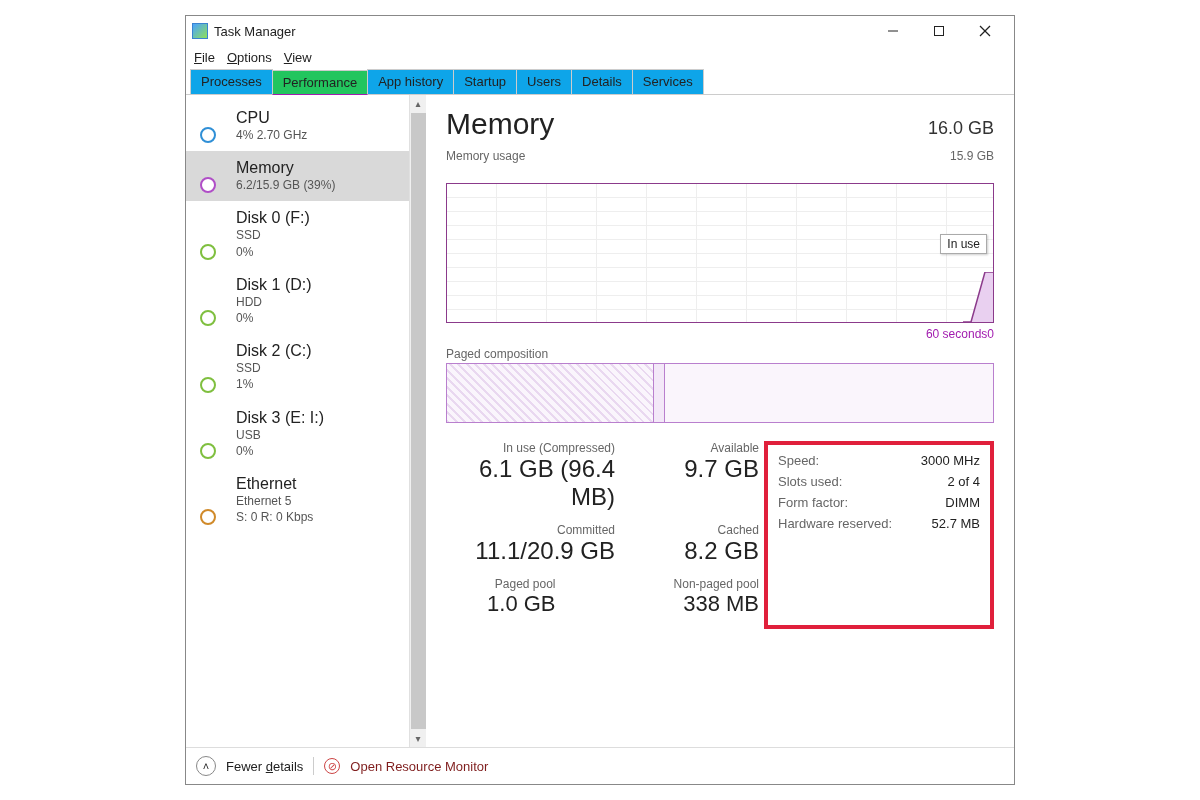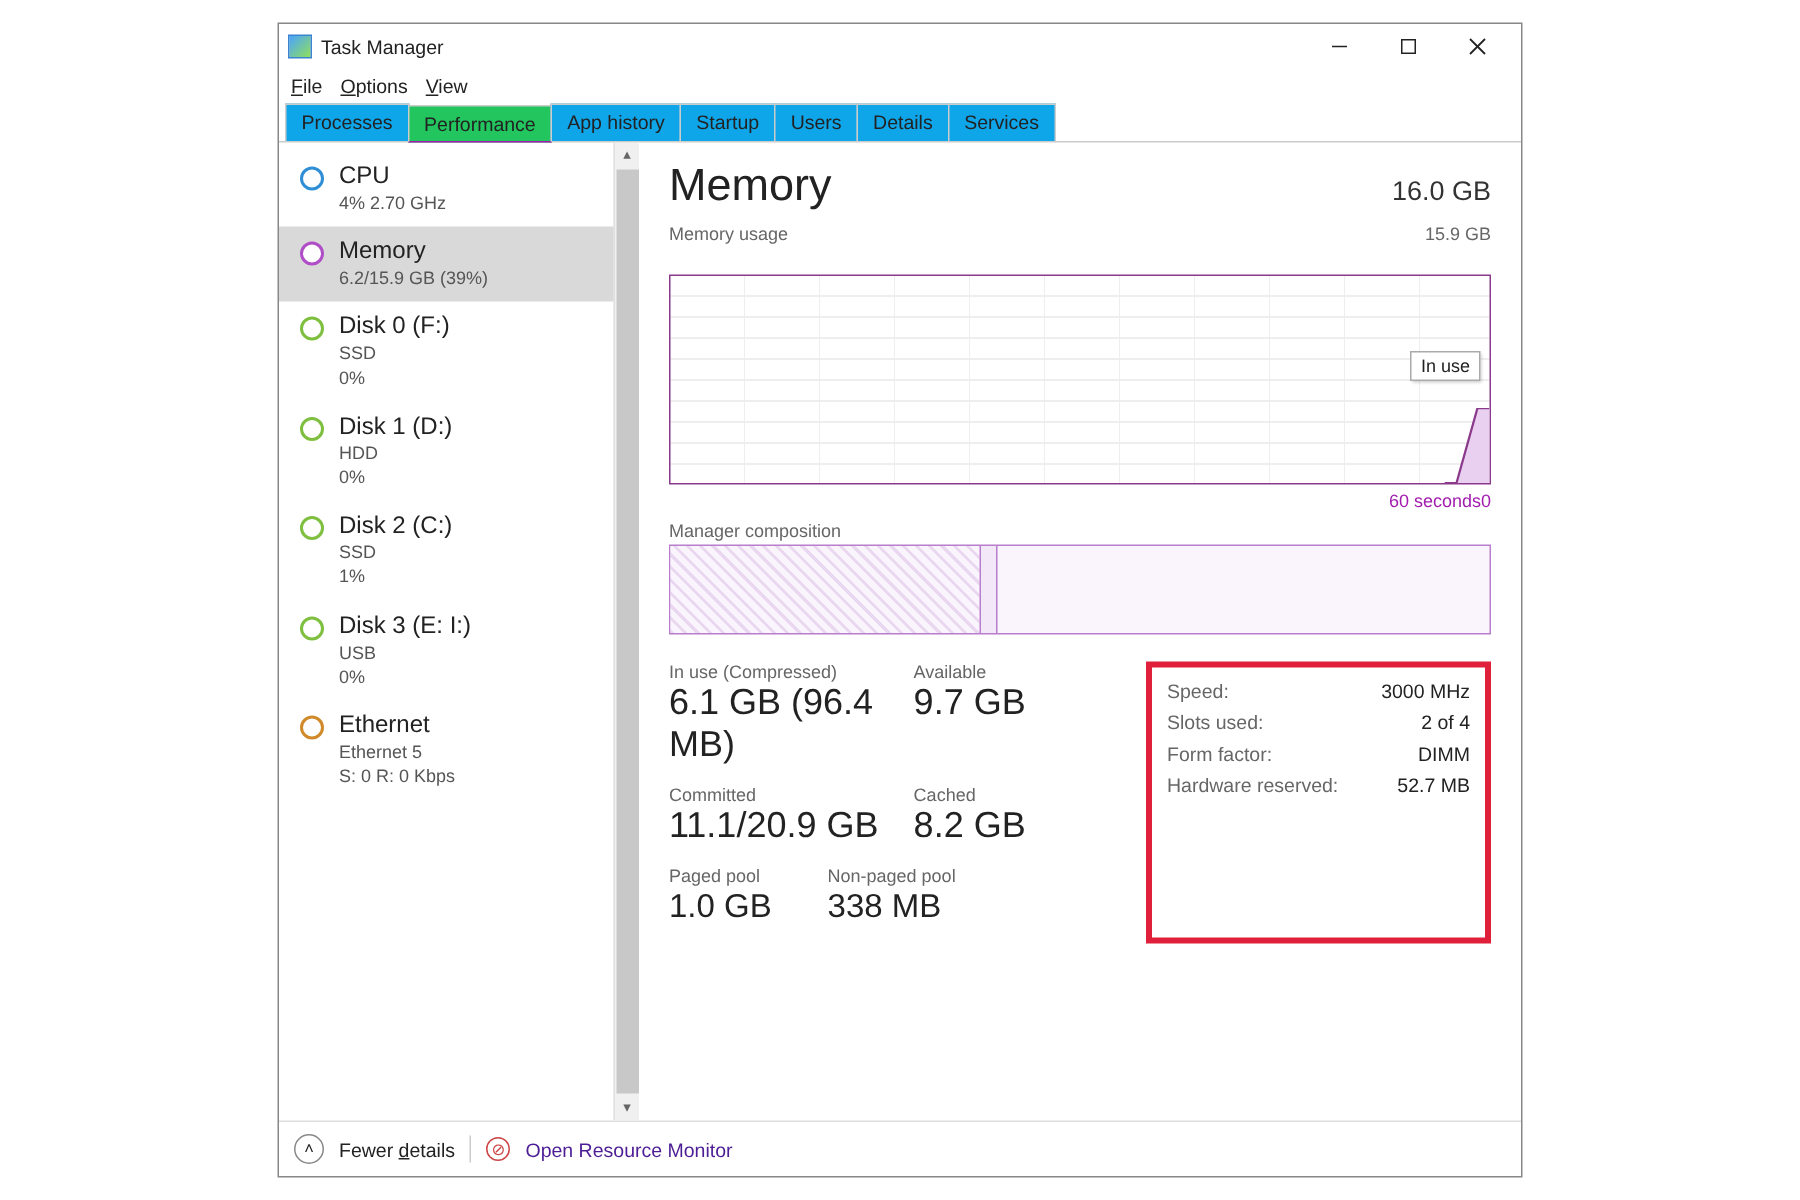--- a/index.html
+++ b/index.html
@@ -77,23 +77,23 @@
     flex-direction: column;
     overflow: hidden;
   }
   .sidebar-list {
     flex: 1;
     overflow-y: auto;
     padding-top: 6px;
   }
   .sb-item {
     display: flex;
-    align-items: flex-start;
+    align-items: flex-end;
     padding: 8px 10px 8px 14px;
-    gap: 10px;
+    gap: 20px;
   }
   .sb-item.selected { background: #d9d9d9; }
   .sb-dot {
     width: 16px; height: 16px; border-radius: 50%;
     border: 2px solid;
     margin-top: 2px;
     flex: none;
     background: #fff;
   }
   .sb-text { display:flex; flex-direction:column; }
@@ -135,21 +135,21 @@
   .axis-row { display:flex; justify-content:flex-end; font-size:12px; color:#a21caf; margin-top:4px; }
   .comp-bar {
     width:100%; height:60px; border:1px solid #b97fce; margin-top:2px;
     position:relative; background:#faf5fc;
   }
   .comp-seg {
     position:absolute; top:0; bottom:0; border-right:1px solid #b97fce;
     background: repeating-linear-gradient(45deg,#e9d8f0,#e9d8f0 2px,#faf5fc 2px,#faf5fc 6px);
   }
   .stats {
-    display:flex; gap: 16px; margin-top: 18px;
+    display:flex; gap: 5px; margin-top: 18px; text-align: right;
   }
   .stats-left { flex: 1; display:flex; flex-wrap:wrap; }
   .stat { margin-bottom: 12px; }
   .stat.small .val { font-size: 22px; }
   .stat .lbl { font-size: 12px; color:#666; }
   .stat .val { font-size: 24px; color:#222; }
   .col-a { width: 54%; }
   .col-b { width: 46%; }
   .col-c { width: 35%; }
   .col-d { width: 65%; }
@@ -169,21 +169,21 @@
   }
   .chev-circle {
     width:20px; height:20px; border:1px solid #888; border-radius:50%;
     display:flex; align-items:center; justify-content:center; font-size:11px;
   }
   .divider { width:1px; height:18px; background:#ccc; }
   .rm-icon {
     width:16px; height:16px; border:1px solid #c44; border-radius:50%;
     display:flex; align-items:center; justify-content:center; color:#c44; font-size:11px;
   }
-  .link { color:#4c1d95; }
+  .link { color:#7f1d1d; }
   
   .sidebar { position:relative; }
   .fake-scroll {
     position:absolute; right:0; top:0; bottom:0; width:17px;
     background:#f0f0f0; border-left:1px solid #e0e0e0;
     display:flex; flex-direction:column; align-items:center;
   }
   .fake-scroll .arrow { height:17px; line-height:17px; font-size:10px; color:#666; }
   .fake-scroll .thumb { flex:1; width:15px; background:#c8c8c8; margin:1px; }
 </style>
@@ -321,21 +321,21 @@
             <polyline points="0,50 8,50 22,0 30,0" fill="none" stroke="#8b3a8b" stroke-width="1.5"></polyline>
           </svg>
         </div>
       </div>
       <div class="axis-row">
         <span>60 seconds</span>
         <span>0</span>
       </div>
 
       <div class="chart-label-row" style="margin-top:6px;">
-        <span>Manager composition</span>
+        <span>Paged composition</span>
         <span></span>
       </div>
       <div class="comp-bar">
         <div class="comp-seg" style="left:0; width:38%;"></div>
         <div class="comp-seg" style="left:38%; width:2%; background:#f3e8f8;"></div>
       </div>
 
       <div class="stats">
         <div class="stats-left">
           <div class="stat col-a">

